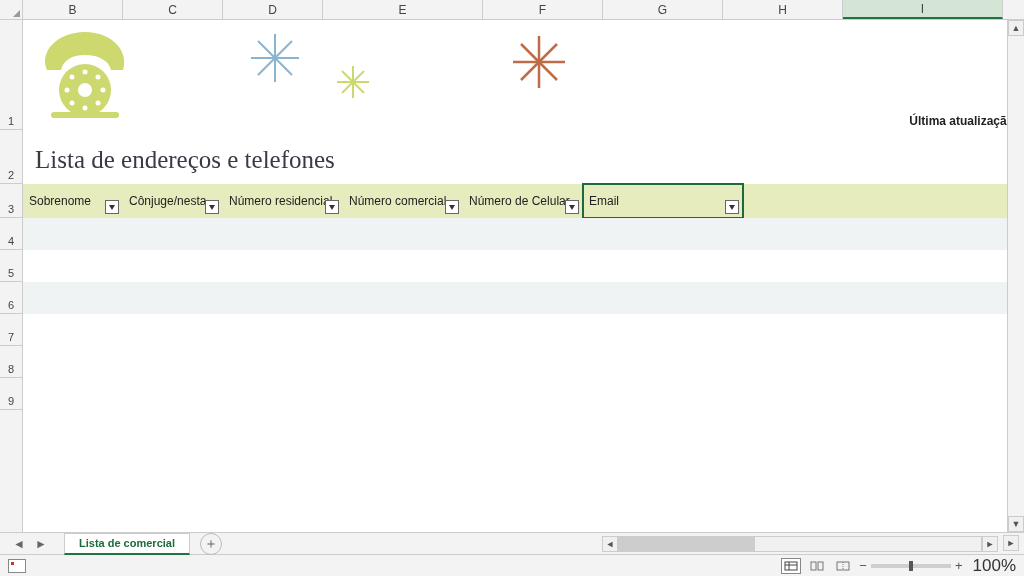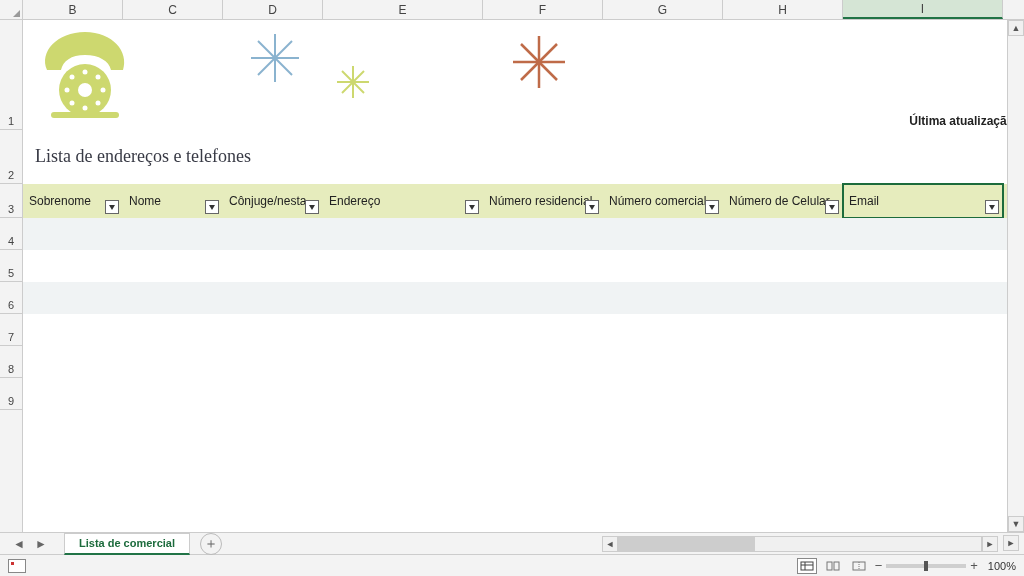--- a/index.html
+++ b/index.html
@@ -14,21 +14,21 @@
   .col-hdr.selected { background: #d5e5d5; border-bottom: 2px solid #217346; }
 
   
   .grid { display: flex; flex: 1 1 auto; position: relative; height: 496px; }
   .row-headers { flex: 0 0 23px; display: flex; flex-direction: column; background: #f3f3f3; border-right: 1px solid #ccc; }
   .row-hdr { border-bottom: 1px solid #ccc; text-align: center; font-size: 11px; color: #444; display: flex; align-items: flex-end; justify-content: center; padding-bottom: 2px; }
 
   .cells { position: relative; flex: 1 1 auto; }
 
   
-  .sheet-title { position: absolute; left: 12px; font-family: Georgia, "Times New Roman", serif; font-size: 18px; color: #383a45; }
+  .sheet-title { position: absolute; left: 12px; font-family: Georgia, "Times New Roman", serif; font-size: 25px; color: #383a45; }
 
   .last-update { position: absolute; right: 6px; font-size: 12px; font-weight: 600; color: #222; }
 
   
   .table-header { position: absolute; left: 0; right: 0; height: 34px; background: #e6ecbd; display: flex; }
   .th { position: relative; font-size: 12px; font-weight: 400; color: #222; display:flex; align-items:center; padding-left:6px; }
   .th .filter { position:absolute; right:4px; bottom:4px; width:14px; height:14px; background:#fff; border:1px solid #666; display:flex; align-items:center; justify-content:center; }
   .th .filter::after { content:""; width:0;height:0; border-left:3px solid transparent; border-right:3px solid transparent; border-top:5px solid #333;}
   .th.active { outline:2px solid #1c6b3c; outline-offset:-1px; background:#e6ecbd; }
 
@@ -57,21 +57,21 @@
 
   
   .statusbar { height: 22px; background:#f3f3f3; border-top:1px solid #ccc; display:flex; align-items:center; justify-content:space-between; font-size:11px; padding:0 8px; }
   .status-left { display:flex; align-items:center; gap:8px; }
   .status-right { display:flex; align-items:center; gap:6px; }
   .view-btn { width:20px; height:16px; border:1px solid transparent; display:flex; align-items:center; justify-content:center; color:#444;}
   .view-btn.active { border-color:#888; background:#fff; }
   .zoom-slider { display:flex; align-items:center; gap:4px; }
   .zoom-slider .track { width:80px; height:4px; background:#cfcfcf; position:relative;}
   .zoom-slider .thumb { position:absolute; left:38px; top:-3px; width:4px; height:10px; background:#555;}
-  .zoom-pct { font-size:11px; color:#333; padding-left:4px;}
+  .zoom-pct { font-size:17px; color:#333; padding-left:4px;}
 
   .macro-icon { width:18px; height:14px; border:1px solid #888; background:#fff; position:relative;}
   .macro-icon::after{content:""; position:absolute; left:2px; top:2px; width:3px;height:3px; background:#c33;}
 
   
   .vscroll { position:absolute; right:0; top:0; bottom:0; width:17px; background:#f3f3f3; border-left:1px solid #ccc; display:flex; flex-direction:column; }
   .vscroll .btn { height:16px; background:#f0f0f0; border:1px solid #ccc; display:flex; align-items:center; justify-content:center; font-size:9px; color:#555;}
   .vscroll .track { flex:1; background:#f3f3f3;}
 </style>
 </head>
@@ -153,29 +153,21 @@
       <div class="last-update" style="top:94px">Última atualização:</div>
 
       <div class="sheet-title" style="top:126px">Lista de endereços e telefones</div>
 
       <div class="table-header" style="top:164px">
         <div class="th" style="width:100px">
           <span>Sobrenome</span>
           <span class="filter"></span>
         </div>
         <div class="th" style="width:100px">
-          <span>Nome</span>
-          <span class="filter"></span>
-        </div>
-        <div class="th" style="width:100px">
           <span>Cônjuge/nesta</span>
-          <span class="filter"></span>
-        </div>
-        <div class="th" style="width:160px">
-          <span>Endereço</span>
           <span class="filter"></span>
         </div>
         <div class="th" style="width:120px">
           <span>Número residencial</span>
           <span class="filter"></span>
         </div>
         <div class="th" style="width:120px">
           <span>Número comercial</span>
           <span class="filter"></span>
         </div>

